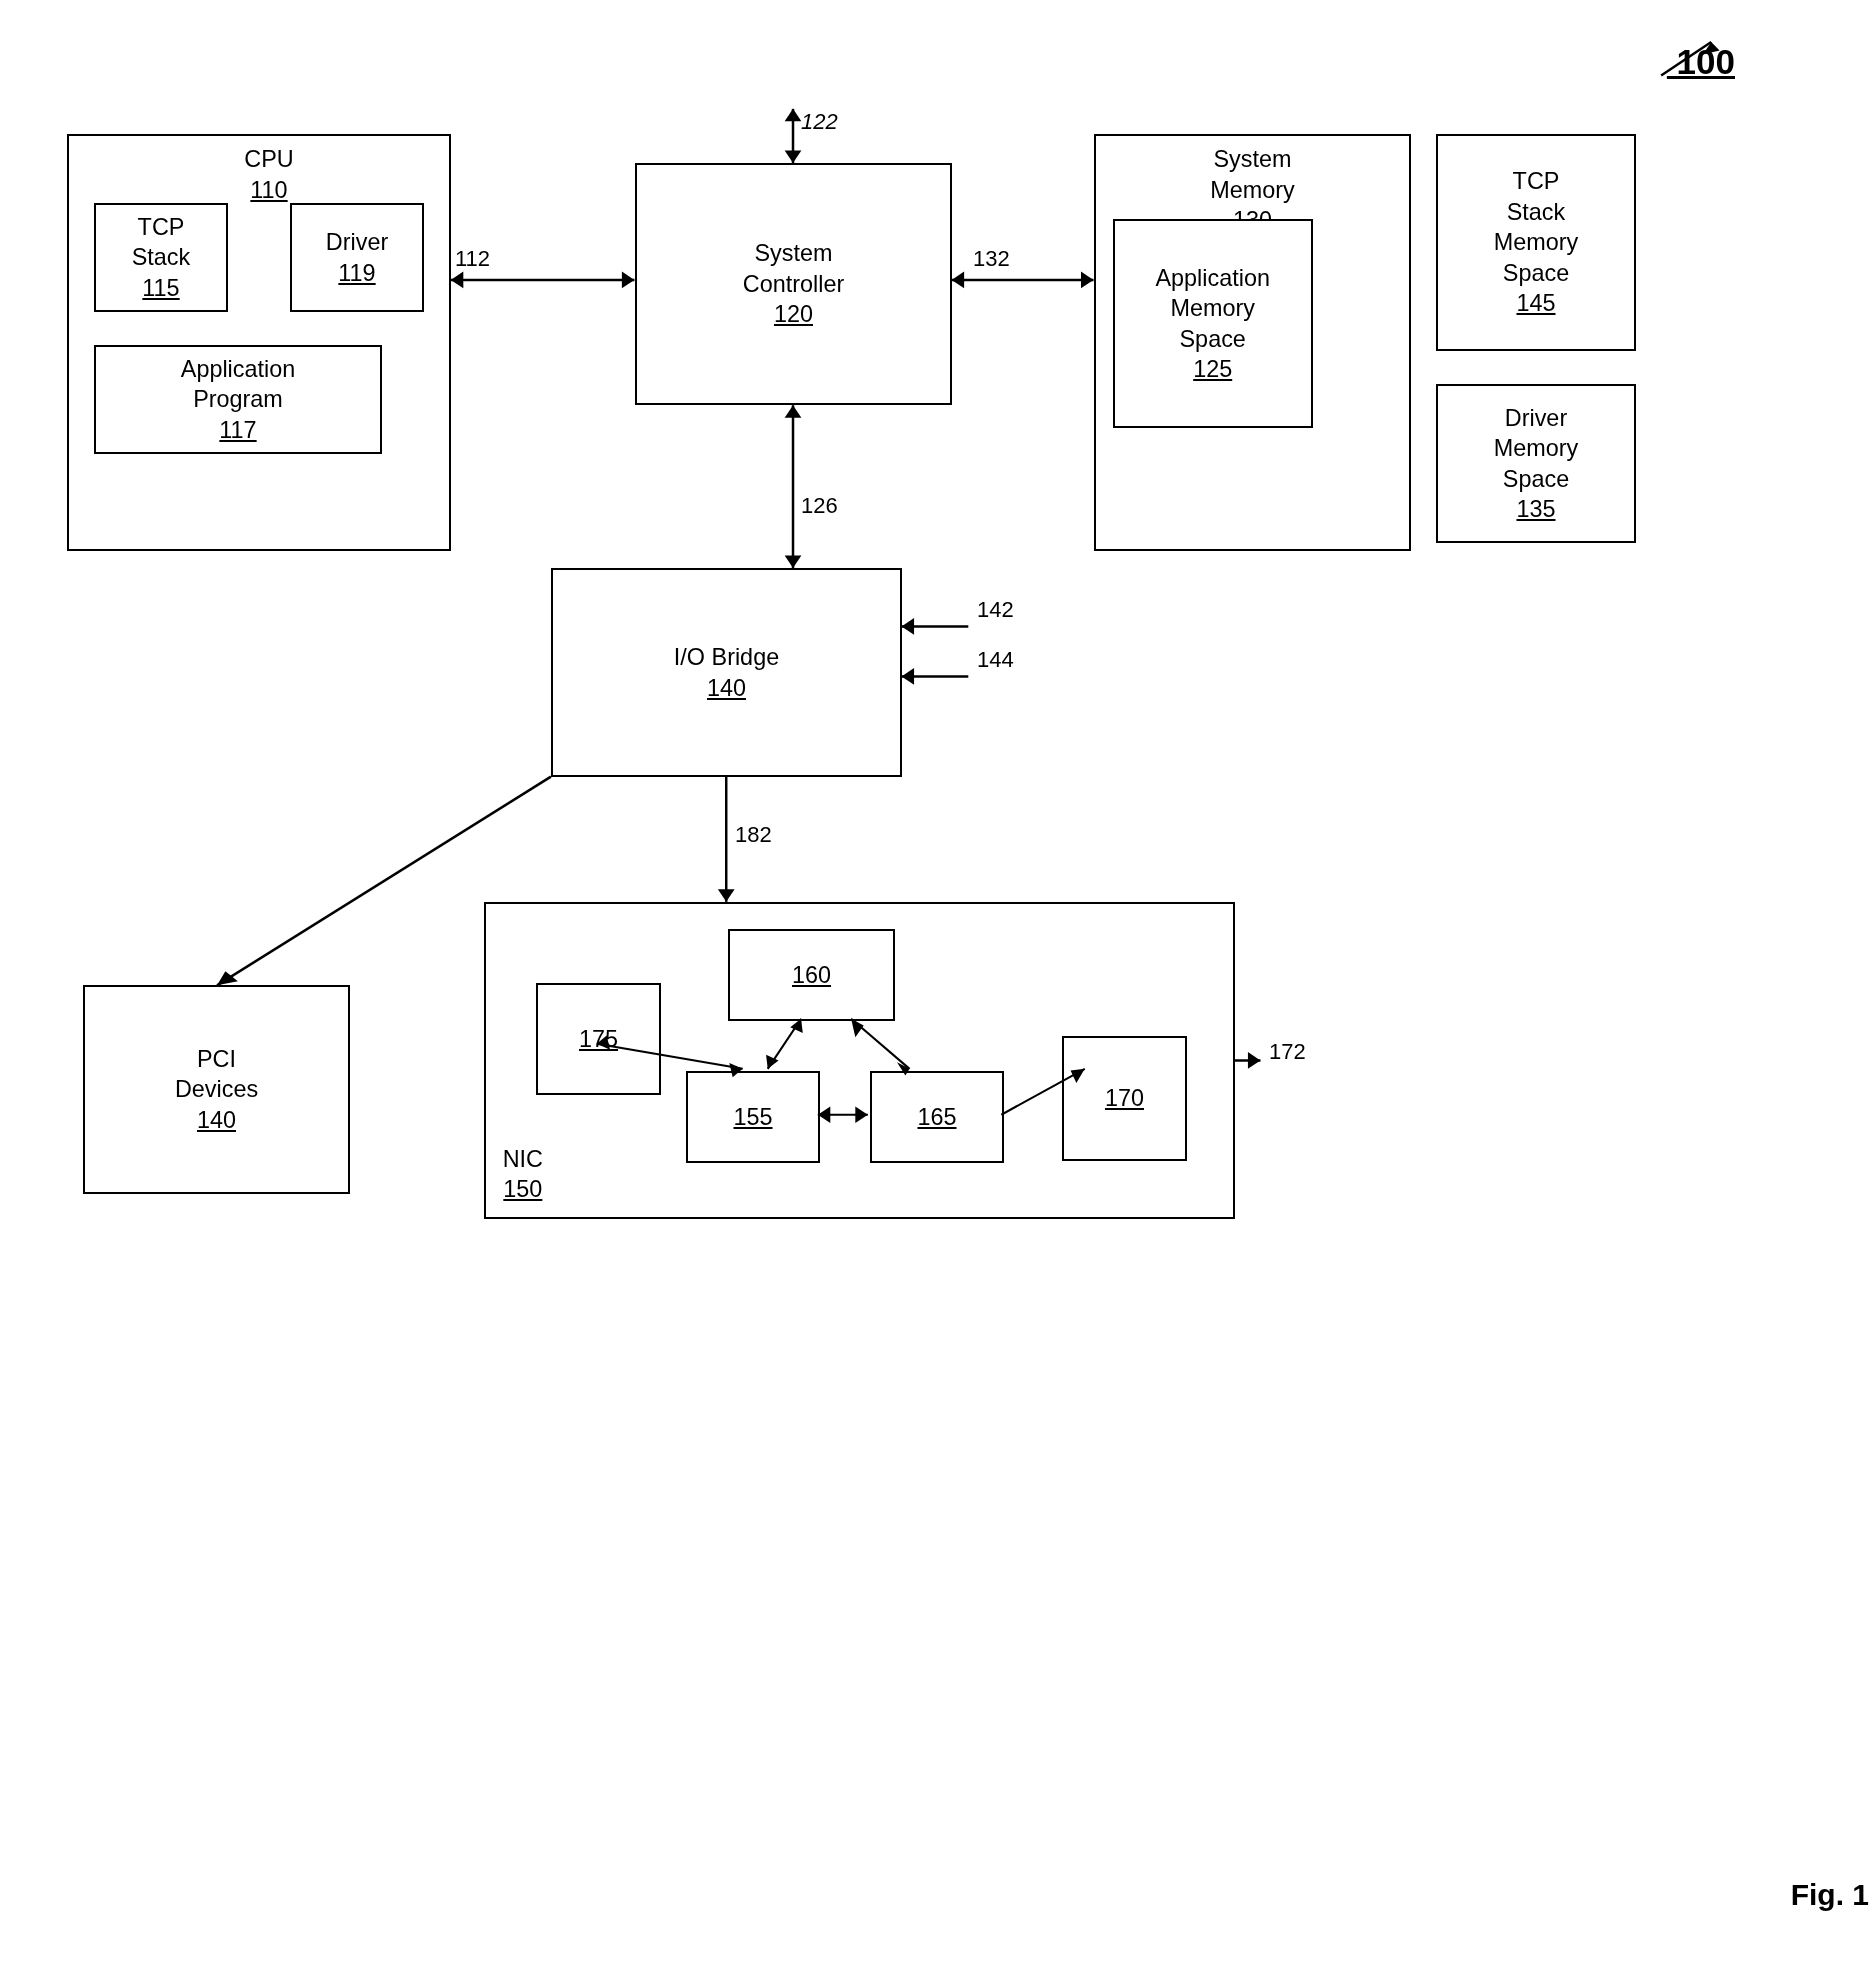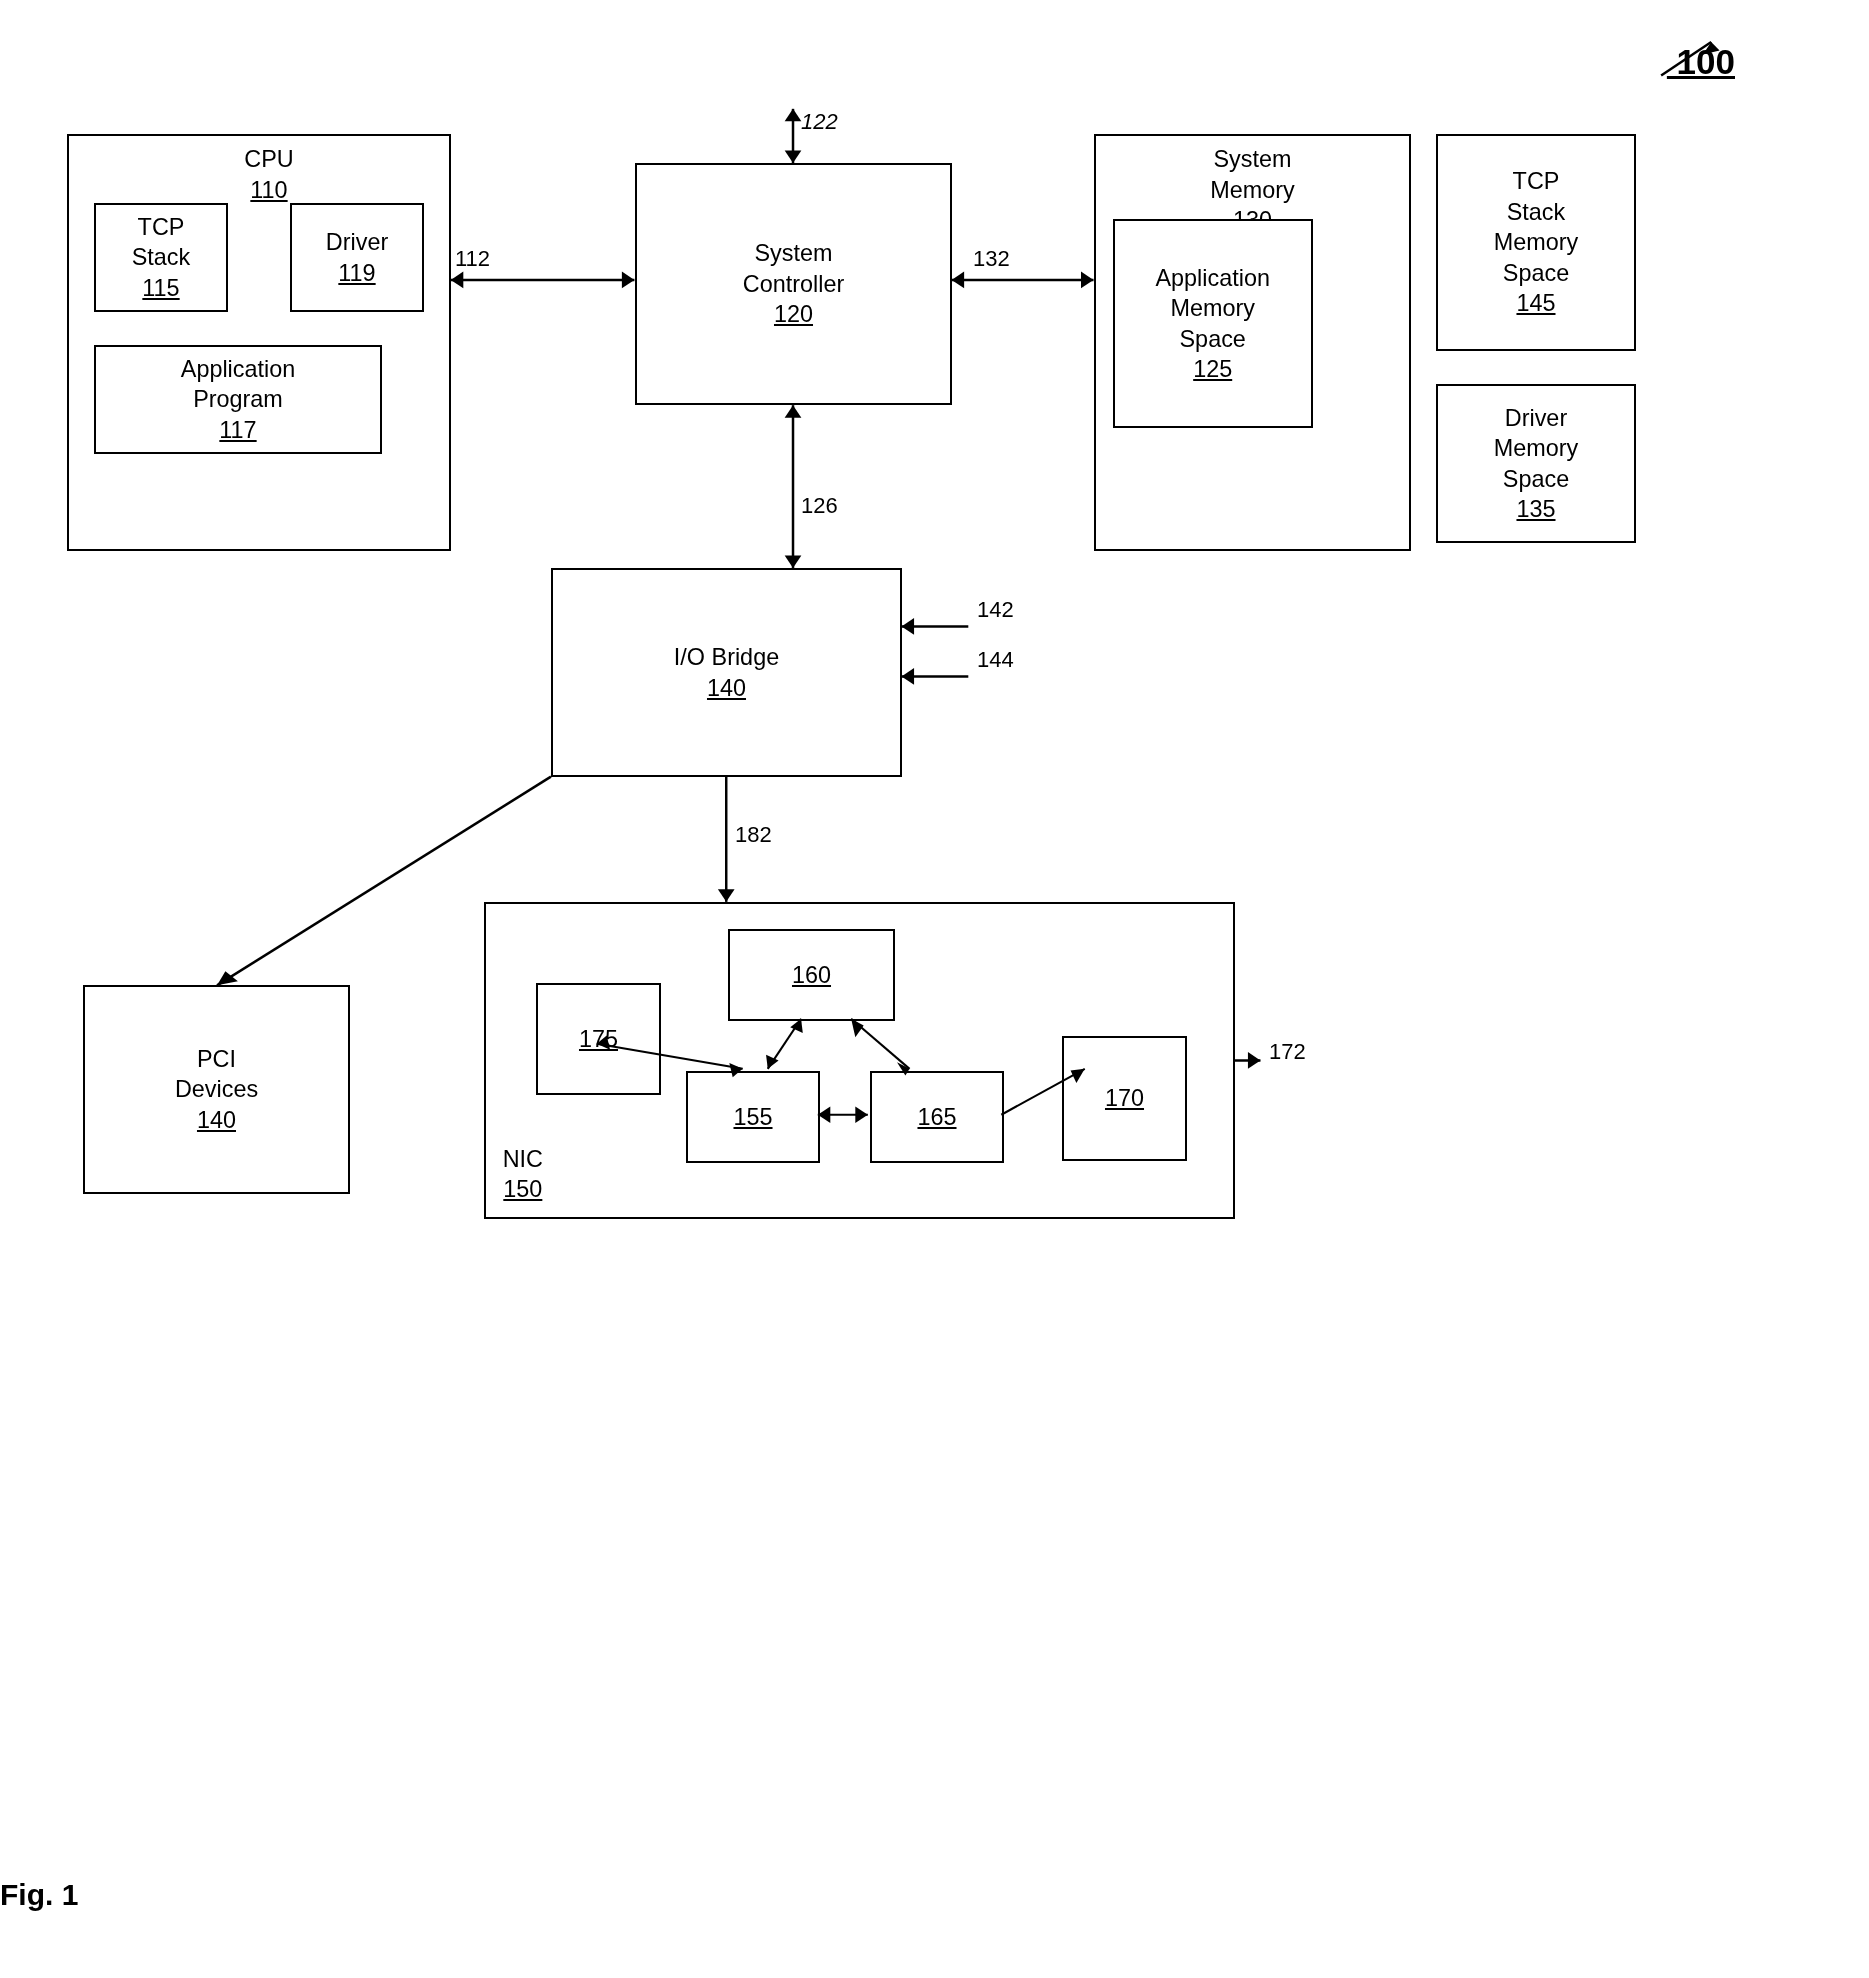--- a/index.html
+++ b/index.html
@@ -224,16 +224,16 @@
 
     <line x1="400" y1="255" x2="460" y2="255" stroke="#000" stroke-width="2.5"></line>
     <polygon points="460,255 445,245 445,265" fill="#000"></polygon>
     <polygon points="400,255 415,245 415,265" fill="#000"></polygon>
 
     <line x1="620" y1="255" x2="720" y2="200" stroke="#000" stroke-width="2.5"></line>
     <polygon points="720,200 703,202 710,217" fill="#000"></polygon>
 
   </svg>
 
-  <div class="diagram-title" style="bottom:67px; left:0; right:0; text-align:left; position:absolute;">Fig. 1</div>
+  <div class="diagram-title" style="bottom:67px; left:0; right:0; text-align:right; position:absolute;">Fig. 1</div>
 
 </div>
 
 
 </body></html>

